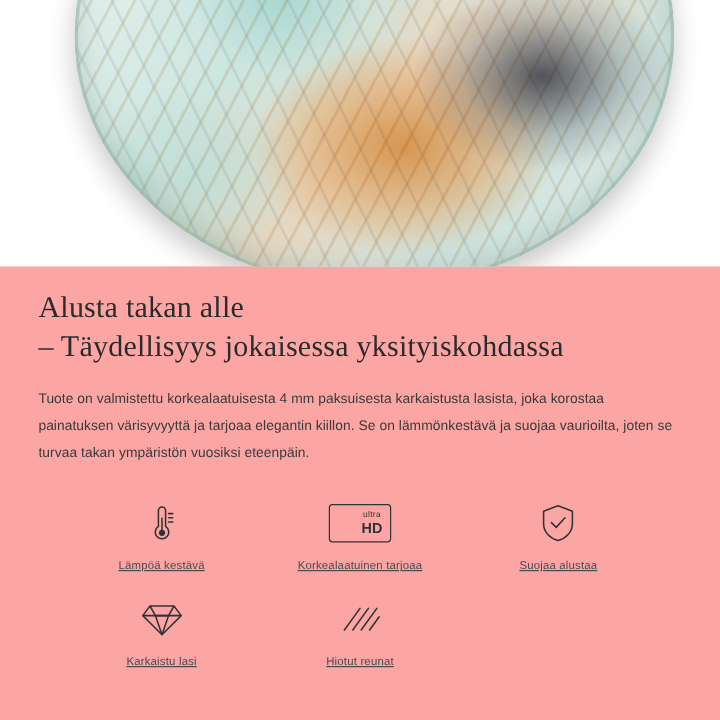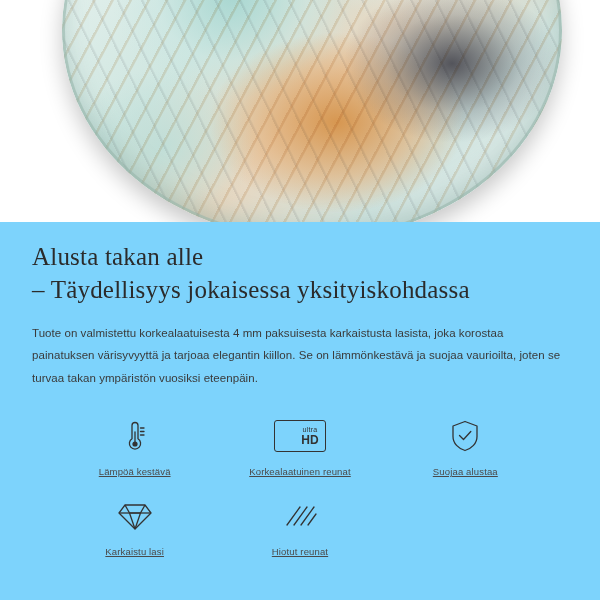--- a/index.html
+++ b/index.html
@@ -10,21 +10,21 @@
     width: 600px;
     height: 600px;
     background: #ffffff;
     font-family: "Liberation Sans", sans-serif;
     overflow: hidden;
   }
   .page {
     position: relative;
     width: 600px;
     height: 600px;
-    background: #7dd3fc;
+    background: #fca5a5;
   }
 
   
   .hero {
     position: relative;
     width: 600px;
     height: 222px;
     overflow: hidden;
     background: #ffffff;
   }
@@ -176,21 +176,21 @@
         <div class="feature-label">Lämpöä kestävä</div>
       </div>
 
       <div class="feature">
         <div class="feature-icon">
           <div class="hd-badge">
             <span class="small">ultra</span>
             <span class="big">HD</span>
           </div>
         </div>
-        <div class="feature-label">Korkealaatuinen reunat</div>
+        <div class="feature-label">Korkealaatuinen tarjoaa</div>
       </div>
 
       <div class="feature">
         <div class="feature-icon">
           <svg width="34" height="36" viewBox="0 0 34 36" fill="none" stroke="#333" stroke-width="1.3" stroke-linecap="round" stroke-linejoin="round">
             <path d="M17 3.5 L29 8 V18.5 C29 25.5 23.6 30.6 17 32.5 C10.4 30.6 5 25.5 5 18.5 V8 Z"></path>
             <polyline points="11.5,17.5 15.5,21.5 22.8,13.5"></polyline>
           </svg>
         </div>
         <div class="feature-label">Suojaa alustaa</div>

